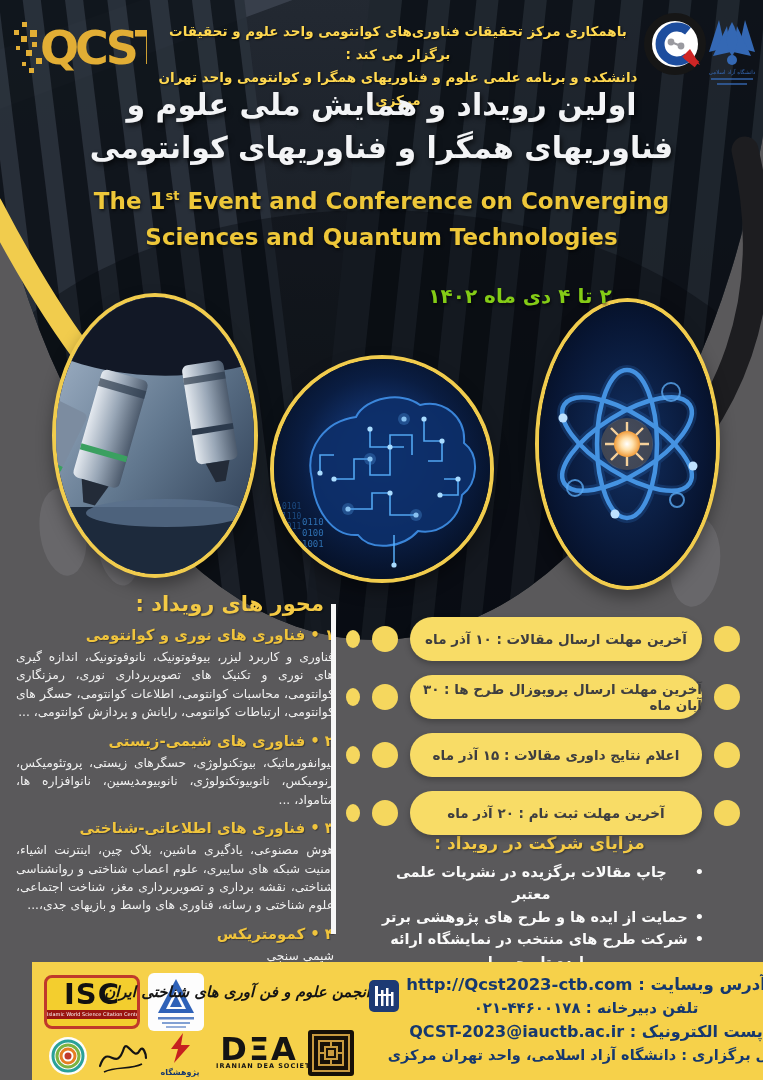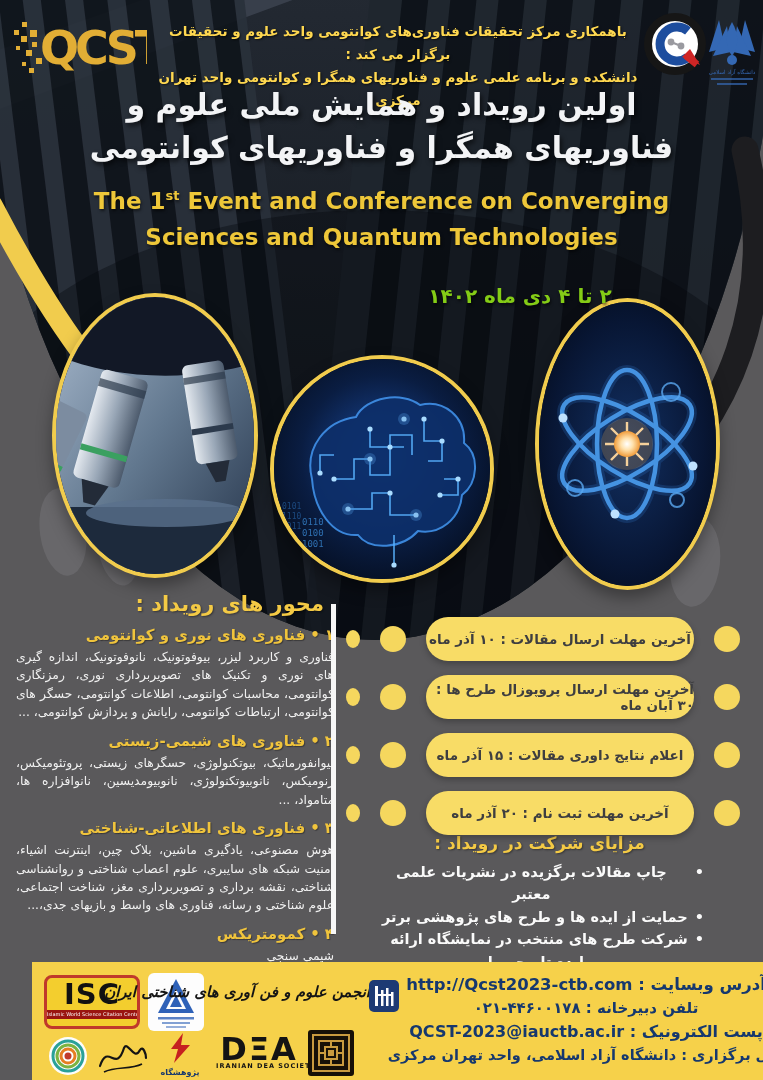--- a/index.html
+++ b/index.html
@@ -59,21 +59,21 @@
     color:#f0c43c;font-size:15px;font-weight:bold;margin:10px 0 4px 0;
     text-shadow:1px 1px 1px rgba(0,0,0,.35);
   }
   .topic-body{
     font-size:12.3px;line-height:1.5;text-align:justify;color:#f0f0f0;
     padding-left:8px;
   }
   .v-bar{left:331px;top:604px;width:5px;height:330px;background:#f7f7f7;z-index:10;}
   
   .pills{left:338px;top:600px;width:404px;padding-top:17px;z-index:20;}
-  .pill-row{display:flex;align-items:center;margin-bottom:14px;height:44px;gap:8px;}
+  .pill-row{display:flex;align-items:center;margin-bottom:14px;height:44px;}
   .dot-s{width:14px;height:18px;border-radius:50%;background:#f5d75e;margin-left:8px;flex:none;}
   .dot{width:26px;height:26px;border-radius:50%;background:#f5d75e;margin-left:12px;flex:none;}
   .dot-r{margin-right:2px;}
   .pill{
     flex:1;height:44px;margin-left:12px;border-radius:22px;background:#f8dc66;
     color:#3e3e40;font-size:13.5px;font-weight:bold;direction:rtl;
     display:flex;align-items:center;justify-content:center;
     box-shadow:0 3px 6px rgba(0,0,0,.25);
   }
   

